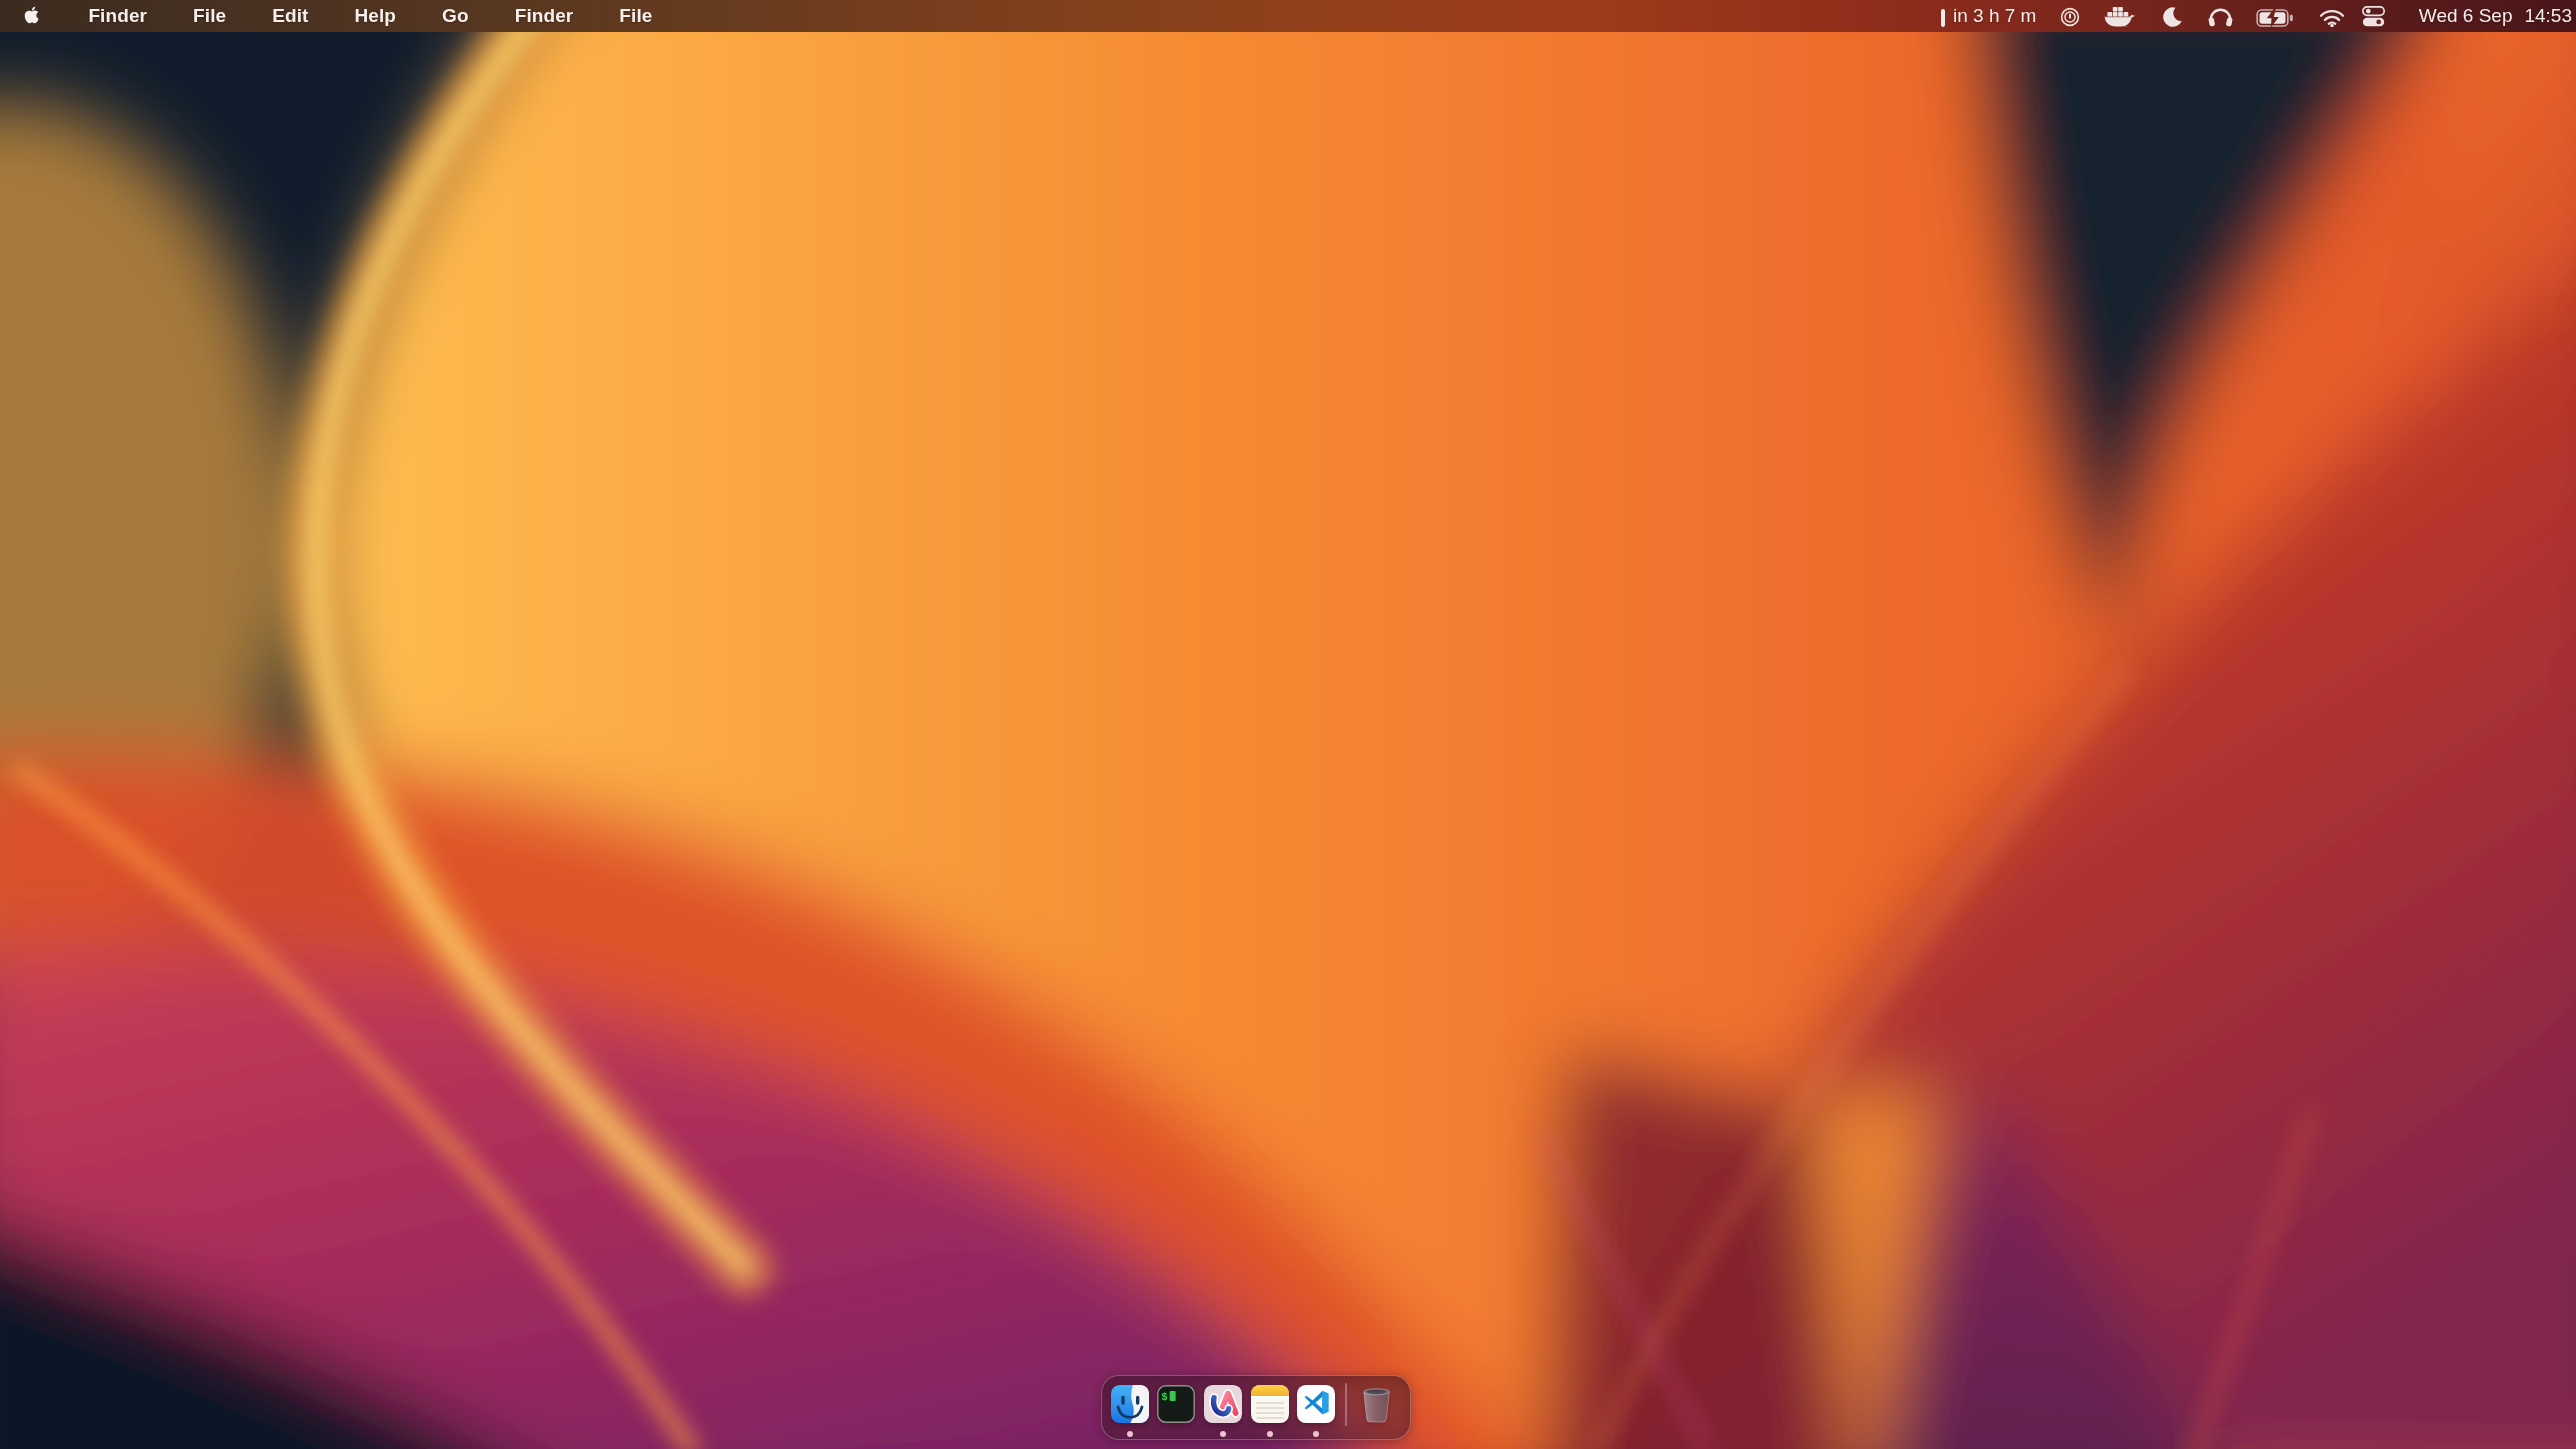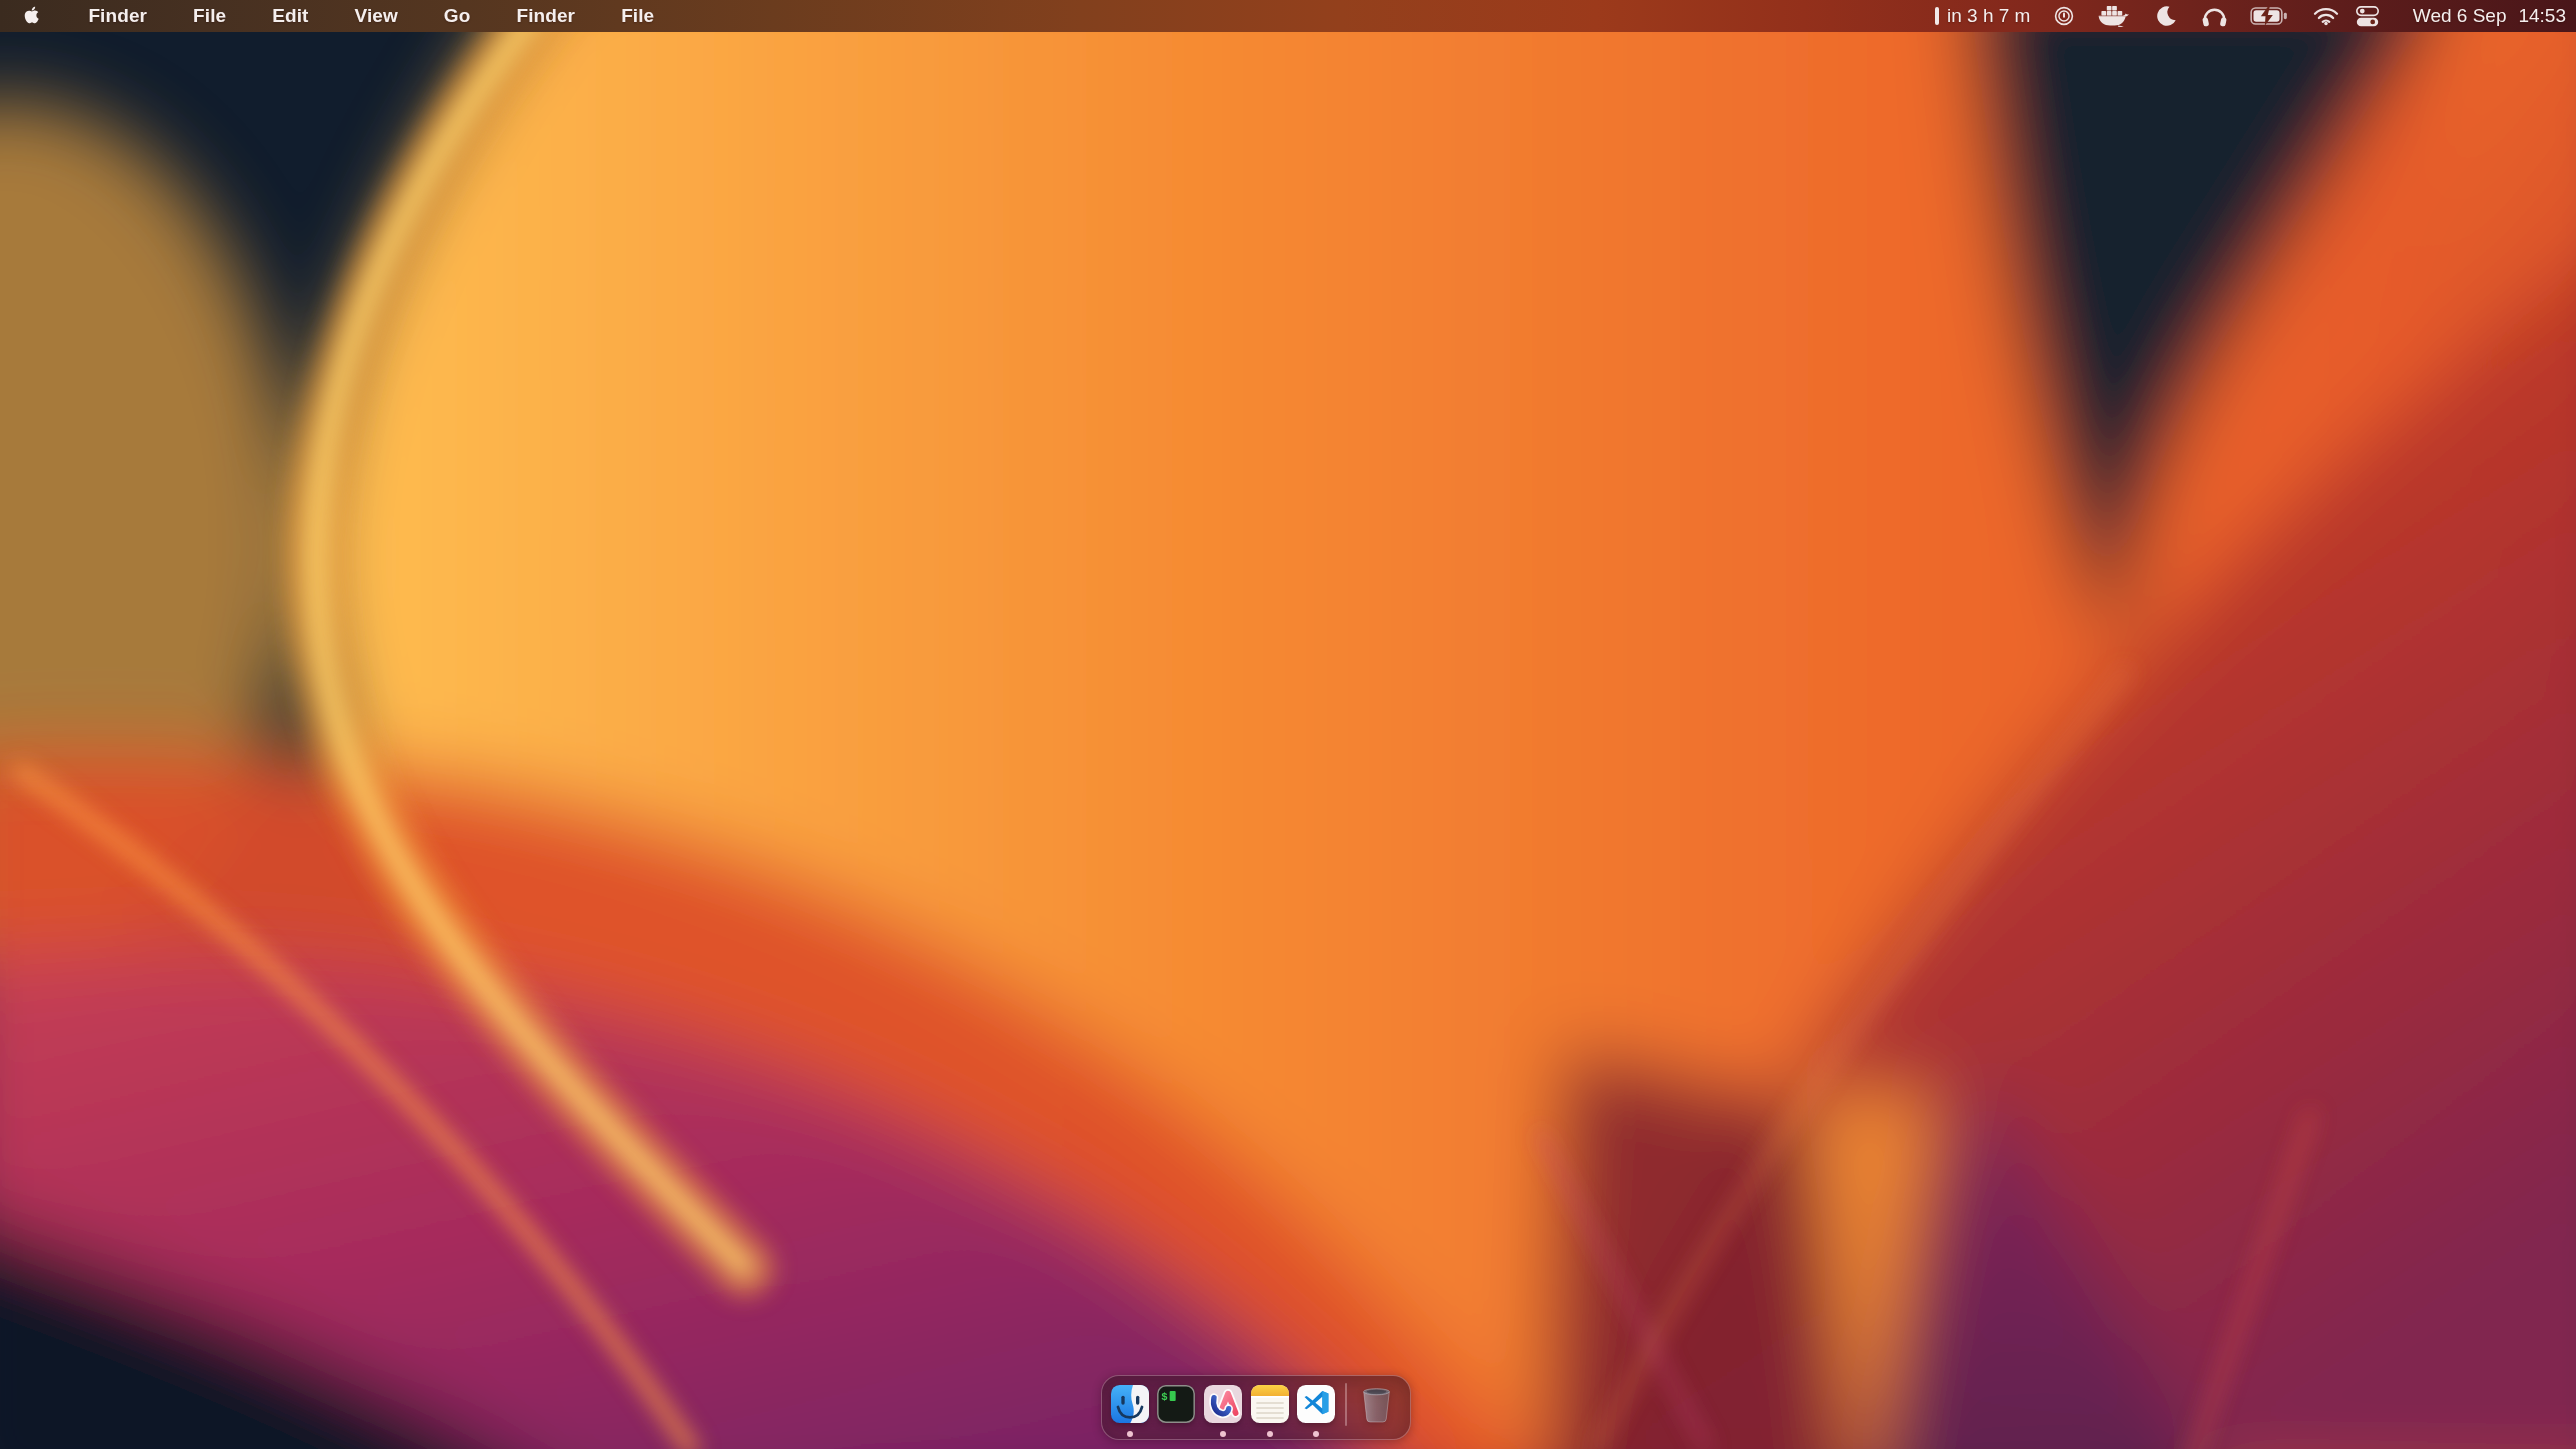--- a/index.html
+++ b/index.html
@@ -12,21 +12,21 @@
   .menubar{position:absolute;left:0;top:0;width:2576px;height:32px;z-index:10;
     display:flex;align-items:center;
     background:linear-gradient(90deg,#3b2b1f 0%,#463021 8%,#553620 18%,#6b3c1e 30%,#82401d 42%,
       #93401c 52%,#9c3a1b 62%,#93301b 70%,#84291c 78%,#6f231c 85%,#5b1c1b 92%,#491619 100%);
     color:#f5efee;font-size:19px;}
   .menubar .left{display:flex;align-items:center;padding-left:23px;gap:10px;}
   .apple{width:17.4px;height:21px;margin-right:20px;display:flex;align-items:center;}
   .menu-item{padding:0 18px;line-height:32px;font-weight:700;letter-spacing:0.1px;
     text-shadow:0 0.7px 2px rgba(40,10,5,.35);white-space:nowrap;}
   .menu-item.bold{font-weight:700;}
-  .menubar .right{margin-left:auto;display:flex;align-items:center;padding-right:10px;}
+  .menubar .right{margin-left:auto;display:flex;align-items:flex-end;padding-right:4px;}
   .status-ic{display:flex;align-items:center;opacity:.96;}
   .vbar{width:4px;height:18px;background:#f7f2f1;border-radius:2px;margin-right:8px;}
   .timer-text{margin-right:24px;white-space:nowrap;text-shadow:0 0.7px 2px rgba(40,10,5,.35);}
   .mr36{margin-right:24px;} .mr38{margin-right:25.5px;} .mr34{margin-right:23px;}
   .mr26{margin-right:17.4px;} .mr32{margin-right:21.5px;} .mr18{margin-right:12px;margin-left:12px;}
   .clock{white-space:nowrap;text-shadow:0 0.7px 2px rgba(40,10,5,.35);}
 
   
   .dock{position:absolute;left:1101px;top:1375px;width:310px;height:65px;z-index:10;
     box-sizing:border-box;border-radius:18px;
@@ -114,21 +114,21 @@
   <div class="menubar">
     <div class="left">
       <span class="apple">
         <svg viewBox="0 0 170 200" width="17.4" height="21" fill="#f5efee">
           <path d="M150.37 130.25c-2.45 5.66-5.35 10.87-8.71 15.66-4.58 6.53-8.33 11.05-11.22 13.56-4.48 4.12-9.28 6.23-14.42 6.35-3.69 0-8.14-1.05-13.32-3.18-5.2-2.12-9.97-3.17-14.34-3.17-4.58 0-9.49 1.05-14.75 3.17-5.26 2.13-9.5 3.24-12.74 3.35-4.93.21-9.84-1.96-14.75-6.52-3.13-2.73-7.04-7.41-11.73-14.04-5.03-7.08-9.17-15.29-12.41-24.65-3.47-10.11-5.21-19.9-5.21-29.38 0-10.86 2.35-20.22 7.04-28.07 3.69-6.3 8.61-11.27 14.76-14.92s12.79-5.51 19.95-5.63c3.91 0 9.05 1.21 15.43 3.59 6.36 2.39 10.45 3.6 12.24 3.6 1.34 0 5.88-1.42 13.57-4.24 7.27-2.62 13.41-3.7 18.44-3.28 13.63 1.1 23.87 6.47 30.68 16.15-12.19 7.39-18.22 17.73-18.1 31 .11 10.34 3.86 18.94 11.23 25.77 3.34 3.17 7.07 5.62 11.22 7.36-.9 2.61-1.85 5.11-2.86 7.51zM119.11 7.24c0 8.1-2.96 15.67-8.86 22.67-7.12 8.32-15.73 13.13-25.07 12.38a25.22 25.22 0 0 1-.19-3.07c0-7.78 3.39-16.1 9.4-22.91 3-3.45 6.82-6.31 11.45-8.6 4.62-2.25 8.99-3.5 13.1-3.74.12 1.08.17 2.17.17 3.27z"></path>
         </svg>
       </span>
       <span class="menu-item bold">Finder</span>
       <span class="menu-item">File</span>
       <span class="menu-item">Edit</span>
-      <span class="menu-item">View</span>
+      <span class="menu-item">Help</span>
       <span class="menu-item">Go</span>
       <span class="menu-item">Finder</span>
       <span class="menu-item">File</span>
     </div>
 
     <div class="right">
       <span class="vbar status-ic"></span>
       <span class="timer-text">in 3 h 7 m</span>
 
       <span class="status-ic mr36">

